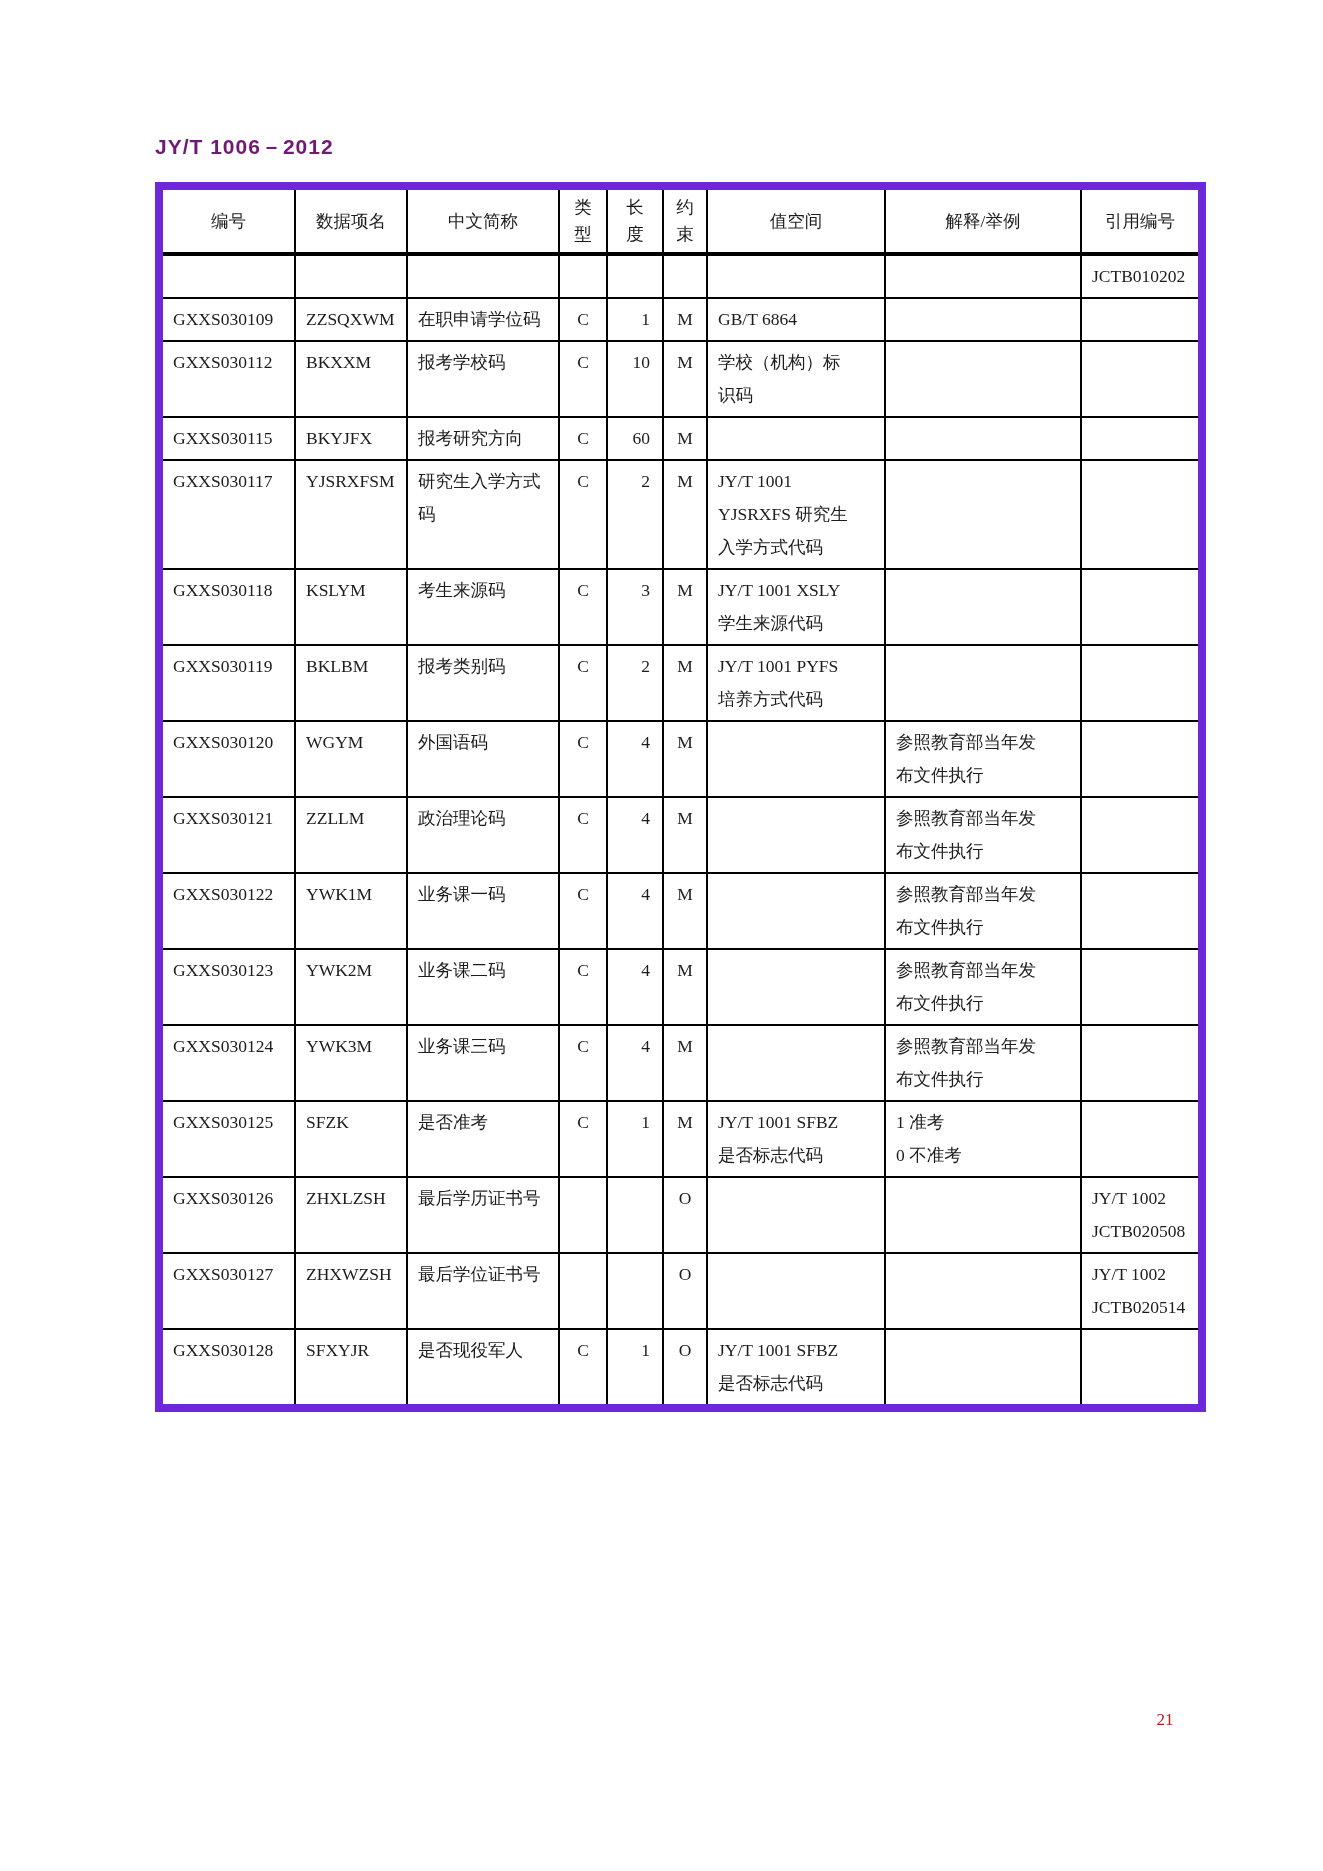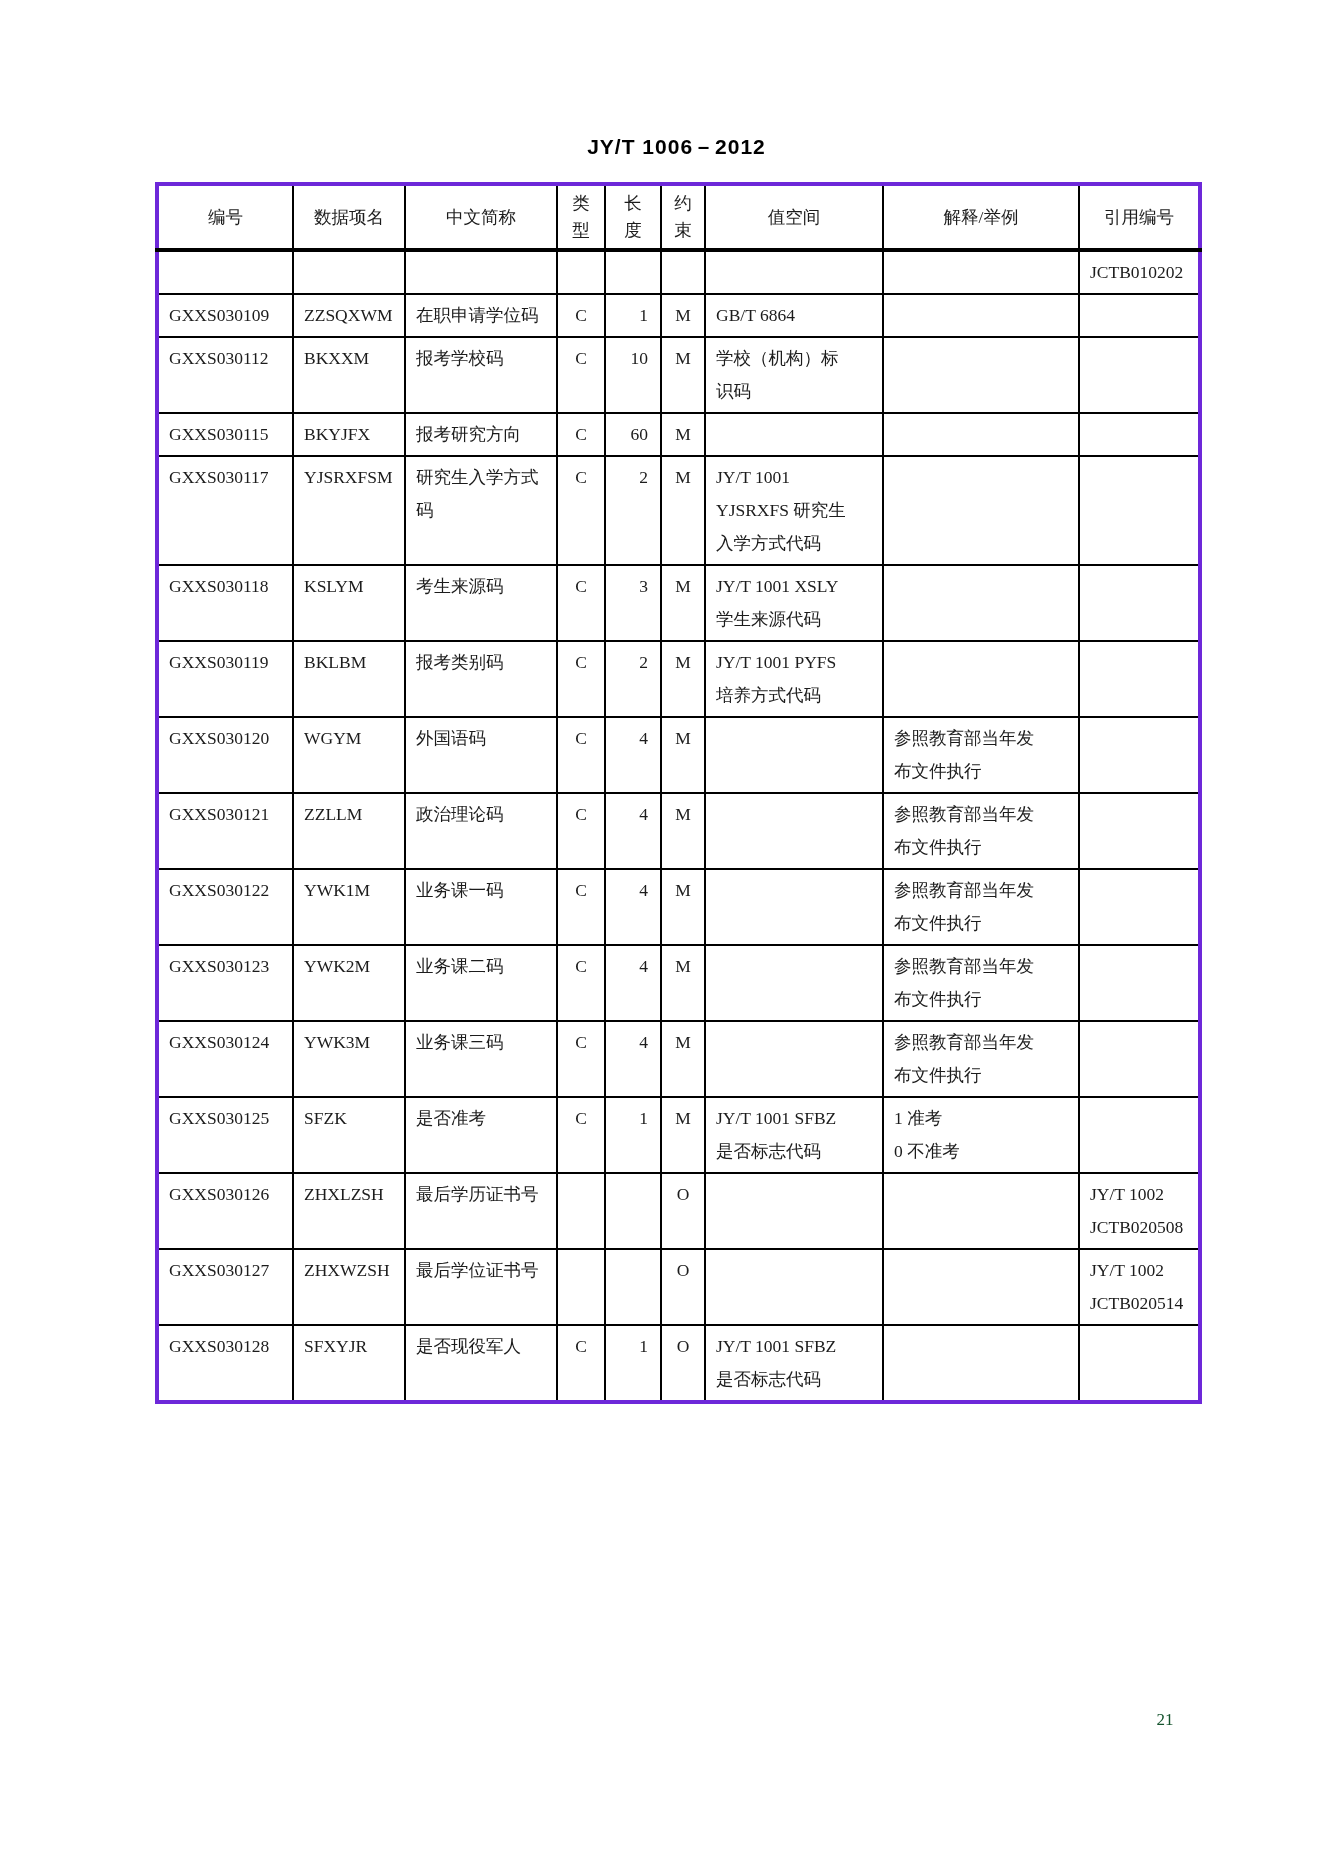--- a/index.html
+++ b/index.html
@@ -7,31 +7,31 @@
   .page{
     position:relative;
     width:1323px;height:1871px;
     background:#ffffff;
     font-family:"Liberation Serif","DejaVu Serif",serif;
     color:#1c1c1c;
     overflow:hidden;
   }
   .doc-number{
     position:absolute;top:133px;left:155px;width:1043px;
-    text-align:center;
+    text-align:left;
     font-family:"Liberation Sans","DejaVu Sans",sans-serif;
     font-weight:bold;font-size:21px;letter-spacing:1px;
-    color:#000000;
+    color:#701a75;
   }
   table.data-table{
     position:absolute;left:155px;top:182px;
     width:1043px;
     border-collapse:collapse;
     table-layout:fixed;
-    border:4px solid #6d28d9;
+    border:8px solid #6d28d9;
   }
   .data-table th,.data-table td{
     border:2px solid #000;
     padding:4px 10px;
     font-size:17.5px;
     font-weight:normal;
     vertical-align:top;
     overflow:hidden;
   }
   .data-table thead th{
@@ -39,21 +39,21 @@
     text-align:center;
     vertical-align:middle;
     padding:4px 2px;
   }
   .data-table thead .hline{line-height:27px;white-space:nowrap;}
   .data-table td .tline{line-height:33px;white-space:nowrap;}
   td.c-type,td.c-cons{text-align:center;}
   td.c-len{text-align:right;padding-right:12px;}
   .page-number{
     position:absolute;top:1710px;left:1125px;width:80px;
-    text-align:center;font-size:17px;color:#14532d;
+    text-align:center;font-size:17px;color:#b91c1c;
   }
 </style>
 </head>
 <body>
 
 <div class="page">
 
   <div class="doc-number">JY/T 1006－2012</div>
 
   <table class="data-table">

